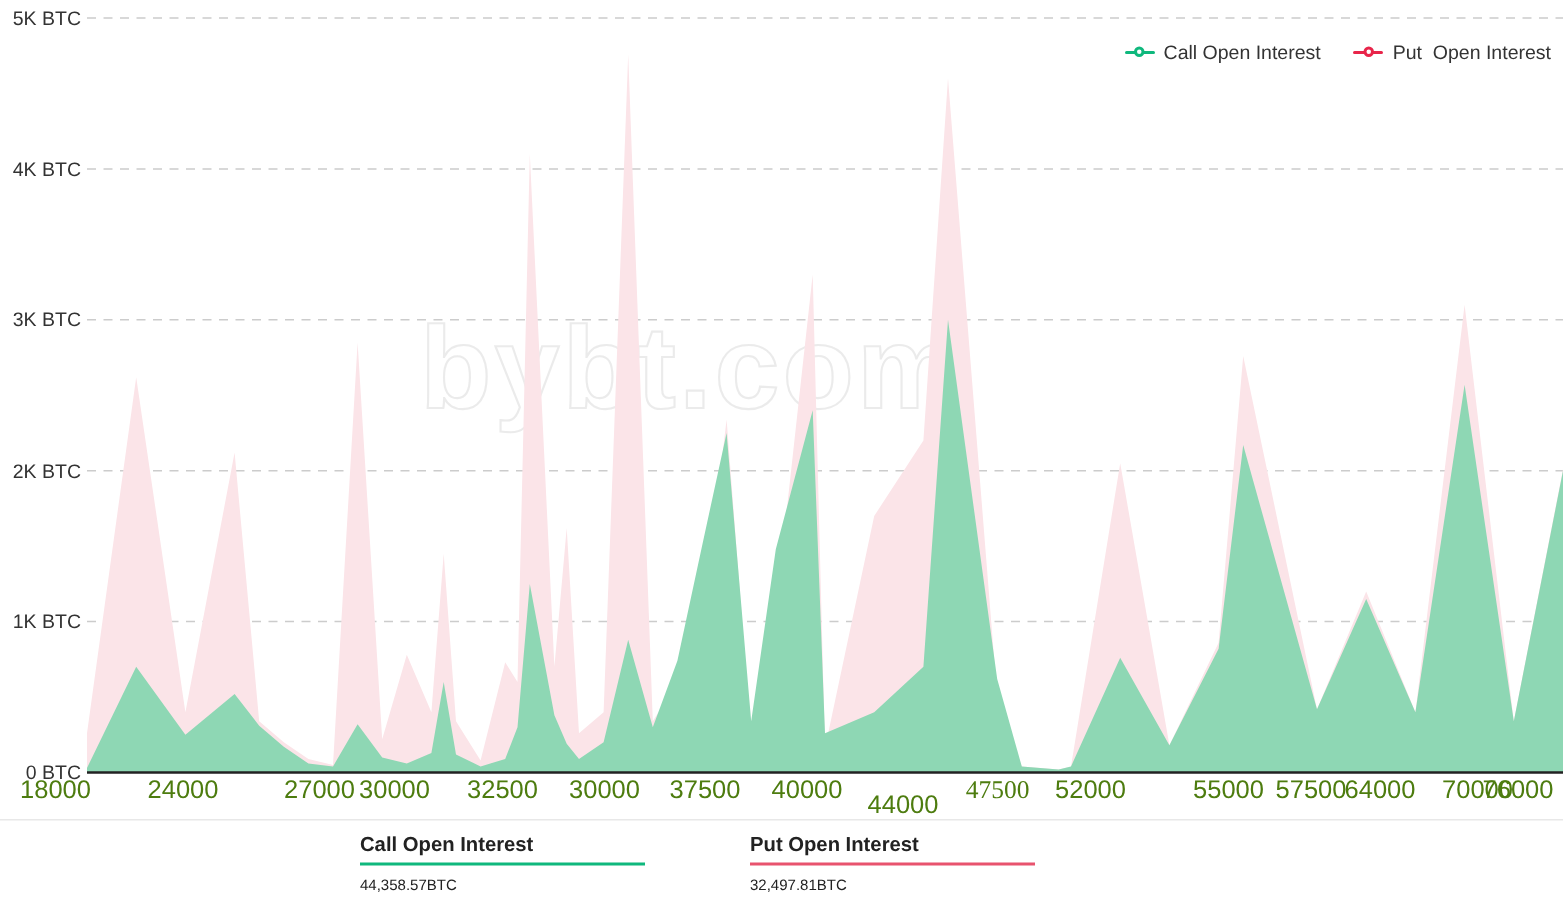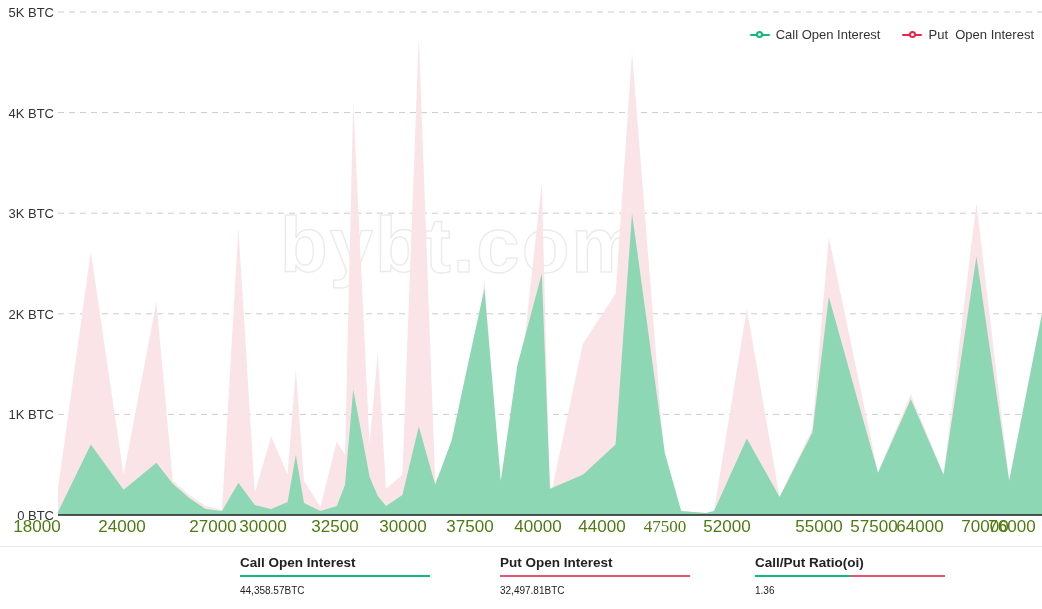--- a/index.html
+++ b/index.html
@@ -112,21 +112,21 @@
     </div>
   <div class="xlabels" id="xlabels">
       <div class="xlabel" style="left: 37px;">18000</div>
       <div class="xlabel" style="left: 122px;">24000</div>
       <div class="xlabel" style="left: 213px;">27000</div>
       <div class="xlabel" style="left: 263px;">30000</div>
       <div class="xlabel" style="left: 335px;">32500</div>
       <div class="xlabel" style="left: 403px;">30000</div>
       <div class="xlabel" style="left: 470px;">37500</div>
       <div class="xlabel" style="left: 538px;">40000</div>
-      <div class="xlabel" style="left: 602px;">44000</div>
+      <div class="xlabel" style="left: 602px; margin-top: 10px;">44000</div>
       <div class="xlabel" style="left: 665px; font-family: Liberation Serif, serif;">47500</div>
       <div class="xlabel" style="left: 727px;">52000</div>
       <div class="xlabel" style="left: 790px; margin-left: 29px;">55000</div>
       <div class="xlabel" style="left: 840px; margin-left: 34px;">57500</div>
       <div class="xlabel" style="left: 920px;">64000</div>
       <div class="xlabel" style="left: 985px;">70000</div>
       <div class="xlabel" style="left: 1012px;">76000</div>
     </div>
 
   <div class="stats">
@@ -137,23 +137,15 @@
         </div>
       <div class="stat-value">44,358.57BTC</div>
     </div>
     <div class="stat" id="stat-1">
       <div class="stat-title">Put Open Interest</div>
       <div class="stat-rule" id="rule-1">
           <span style="background: rgb(232, 83, 110);"></span>
         </div>
       <div class="stat-value">32,497.81BTC</div>
     </div>
-    <div class="stat" id="stat-2">
-      <div class="stat-title">Call/Put Ratio(oi)</div>
-      <div class="stat-rule" id="rule-2">
-          <span style="background: rgb(15, 184, 125);"></span>
-          <span style="background: rgb(232, 83, 110);"></span>
-        </div>
-      <div class="stat-value">1.36</div>
-    </div>
   </div>
 
 </div>
 
 </body></html>

